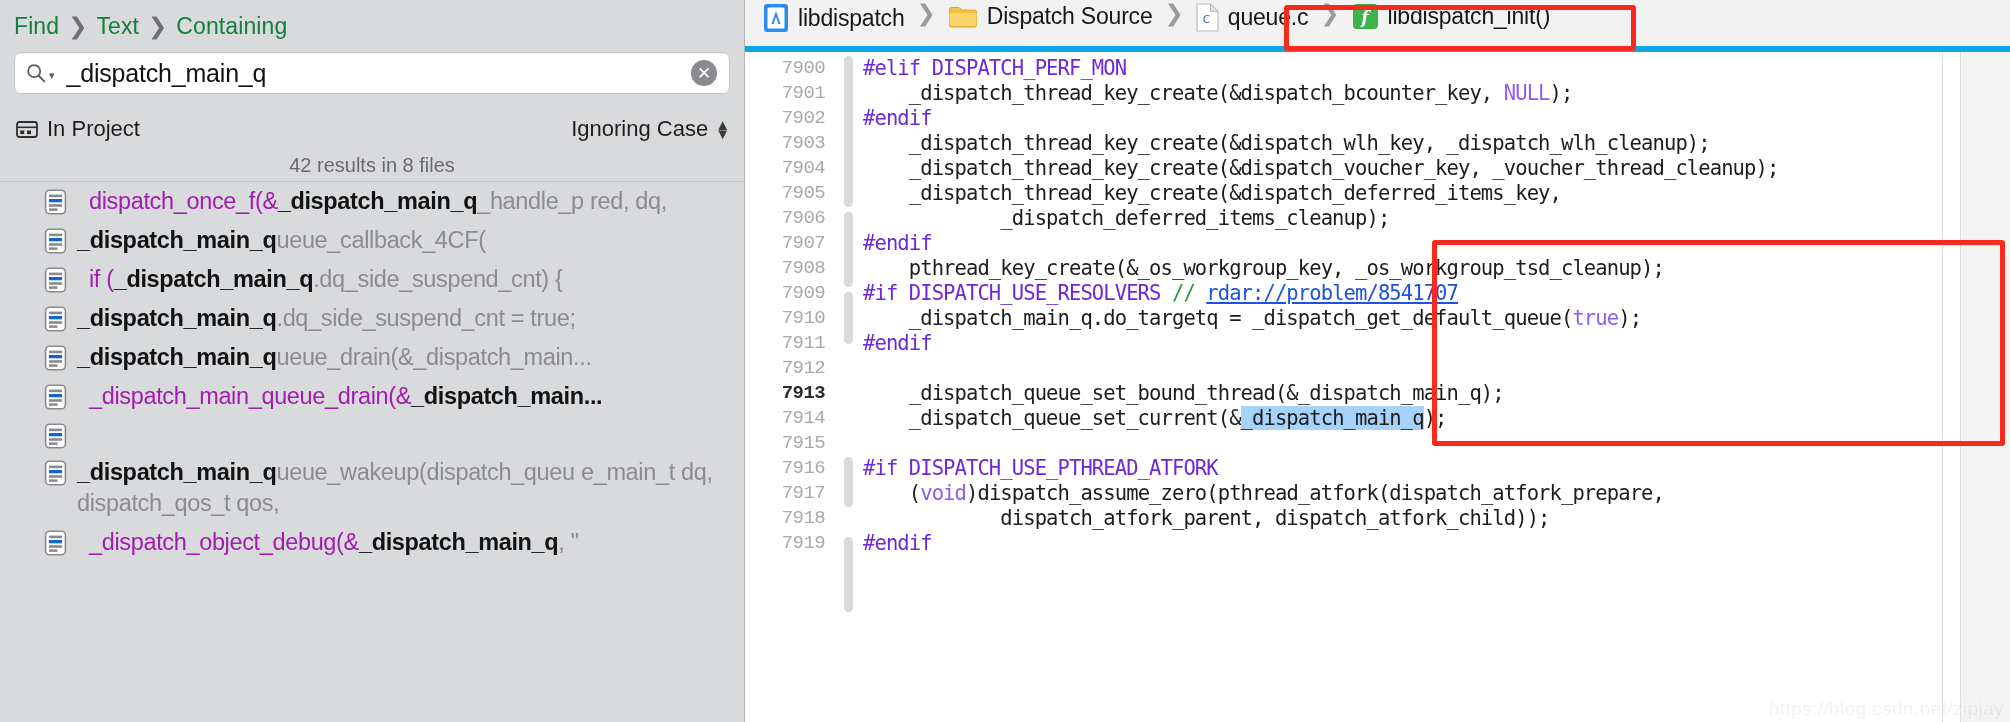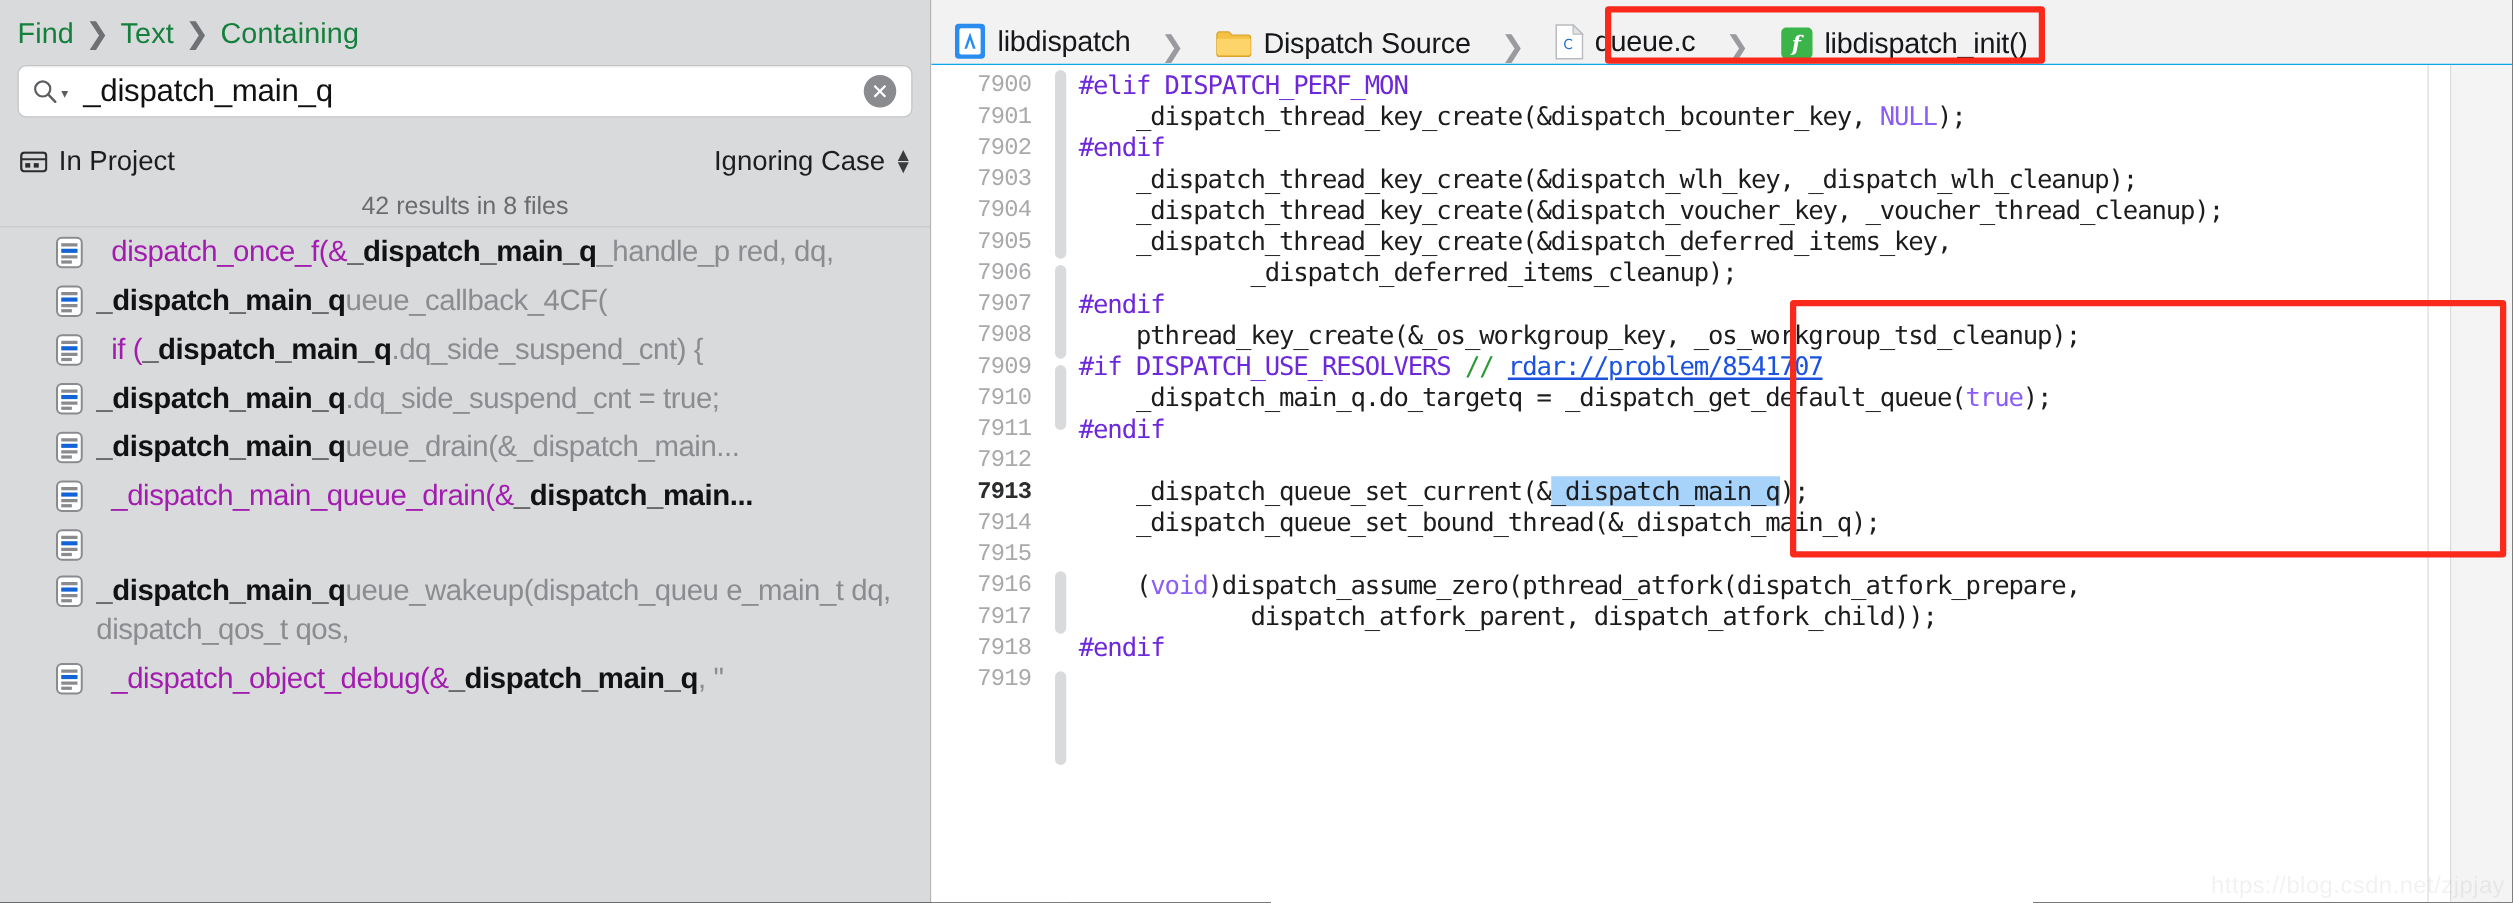--- a/index.html
+++ b/index.html
@@ -147,25 +147,25 @@
     flex: 1 1 auto;
     height: 722px;
     background: #ffffff;
     display: flex;
     flex-direction: column;
     overflow: hidden;
   }
   .jump-bar {
     flex: 0 0 52px;
     background: #f2f2f2;
-    border-bottom: 1px solid #0ea5e9;
-    display: flex;
-    align-items: flex-end;
+    border-bottom: 6px solid #0ea5e9;
+    display: flex;
+    align-items: flex-start;
     padding: 0 14px;
-    gap: 12px;
+    gap: 0;
     position: relative;
   }
   .crumb { display: flex; align-items: center; gap: 9px; padding: 3px 4px; }
   .crumb-label { font-size: 23px; color: #16171a; white-space: nowrap; letter-spacing: -0.2px;}
   .crumb-sep { color: #9a9b9e; font-size: 23px; padding: 0 8px; font-weight: 300; }
 
   .ic { flex:0 0 auto; display:block; }
 
   .code-area {
     flex: 1 1 auto;
@@ -487,23 +487,24 @@
           <div class="cl"><span>    _dispatch_thread_key_create(&amp;dispatch_wlh_key, _dispatch_wlh_cleanup);</span></div>
           <div class="cl"><span>    _dispatch_thread_key_create(&amp;dispatch_voucher_key, _voucher_thread_cleanup);</span></div>
           <div class="cl"><span>    _dispatch_thread_key_create(&amp;dispatch_deferred_items_key,</span></div>
           <div class="cl"><span>            _dispatch_deferred_items_cleanup);</span></div>
           <div class="cl"><span class="pre">#endif</span></div>
           <div class="cl"><span>    pthread_key_create(&amp;_os_workgroup_key, _os_workgroup_tsd_cleanup);</span></div>
           <div class="cl"><span class="pre">#if DISPATCH_USE_RESOLVERS </span><span class="cmt">// </span><span class="url">rdar://problem/8541707</span></div>
           <div class="cl"><span>    _dispatch_main_q.do_targetq = _dispatch_get_default_queue(</span><span class="kw">true</span><span>);</span></div>
           <div class="cl"><span class="pre">#endif</span></div>
           <div class="cl"><span></span></div>
+          <div class="cl"><span>    _dispatch_queue_set_bound_thread(&amp;_dispatch_main_q);</span></div>
           <div class="cl"><span>    _dispatch_queue_set_current(&amp;</span><span class="hl">_dispatch_main_q</span><span>);</span></div>
-          <div class="cl"><span>    _dispatch_queue_set_bound_thread(&amp;_dispatch_main_q);</span></div>
           <div class="cl"><span></span></div>
+          <div class="cl"><span class="pre">#if DISPATCH_USE_PTHREAD_ATFORK</span></div>
           <div class="cl"><span>    (</span><span class="kw">void</span><span>)dispatch_assume_zero(pthread_atfork(dispatch_atfork_prepare,</span></div>
           <div class="cl"><span>            dispatch_atfork_parent, dispatch_atfork_child));</span></div>
           <div class="cl"><span class="pre">#endif</span></div>
         </div>
       <div class="rail"></div>
       <div class="minimap"></div>
     </div>
   </div>
 
   <div class="annot" id="annot-breadcrumb"></div>

